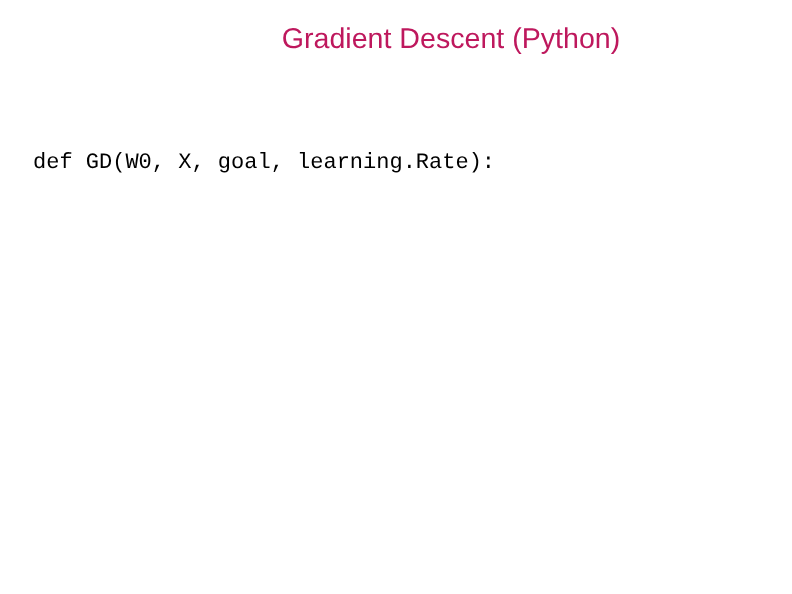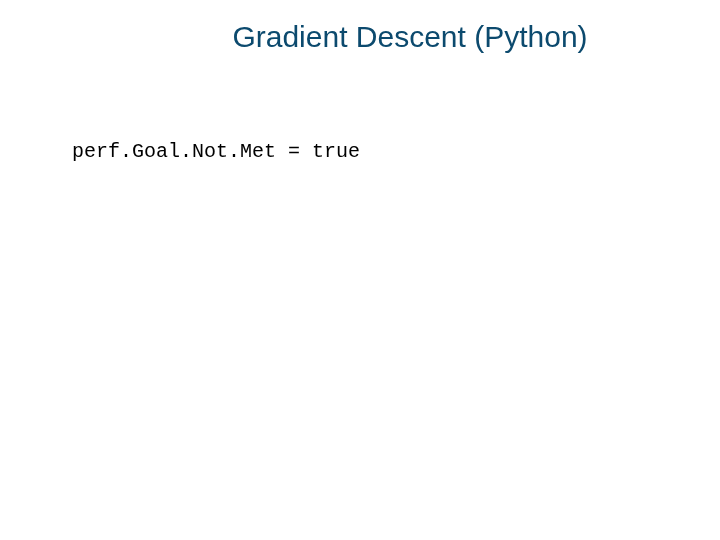--- a/index.html
+++ b/index.html
@@ -4,24 +4,24 @@
   <style>
     * { margin: 0; padding: 0; box-sizing: border-box; }
     html, body { width: 720px; height: 540px; background: #fff; font-family: Arial, Helvetica, sans-serif; }
     .slide {
       width: 720px;
       height: 540px;
       position: relative;
       padding: 20px 30px;
     }
     .title {
-      font-size: 30px;
+      font-size: 26px;
       font-weight: 400;
       text-align: center;
-      color: #0c4a6e;
+      color: #be185d;
       margin-top: 0px;
       margin-bottom: 48px;
       margin-left: 100px;
     }
     .code {
       font-family: "Courier New", Courier, monospace;
       font-size: 20px;
       color: #000;
       line-height: 1.0;
       white-space: pre;
@@ -36,18 +36,18 @@
     }
     .i1 { padding-left: 42px; }
     .i2 { padding-left: 84px; }
   </style>
 </head>
 <body>
 
 <div class="slide">
   <h1 class="title">Gradient Descent (Python)</h1>
   <div class="code">
-    <span class="line i1">perf.Goal.Not.Met = true</span>
+    <span class="line">def GD(W0, X, goal, learning.Rate):</span>
     
     
     
   </div>
 </div>
 
 </body></html>

